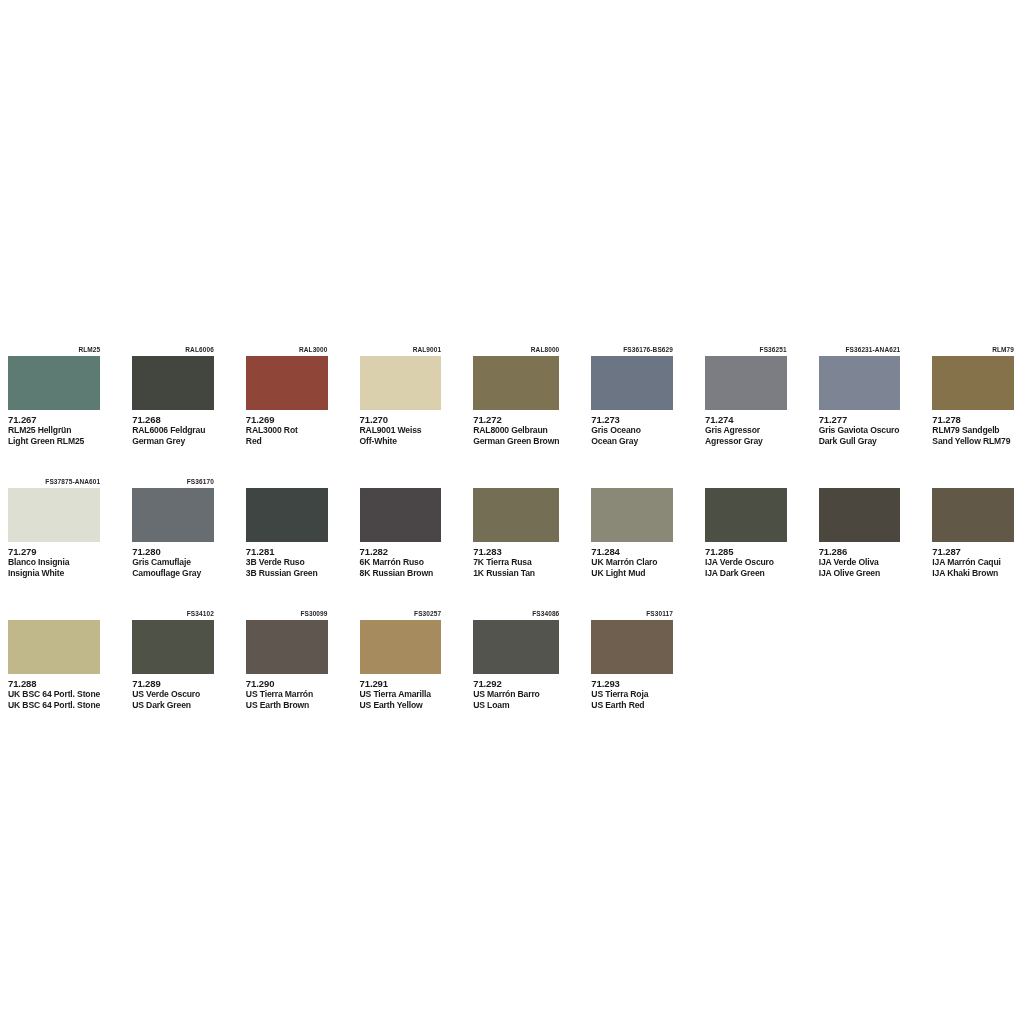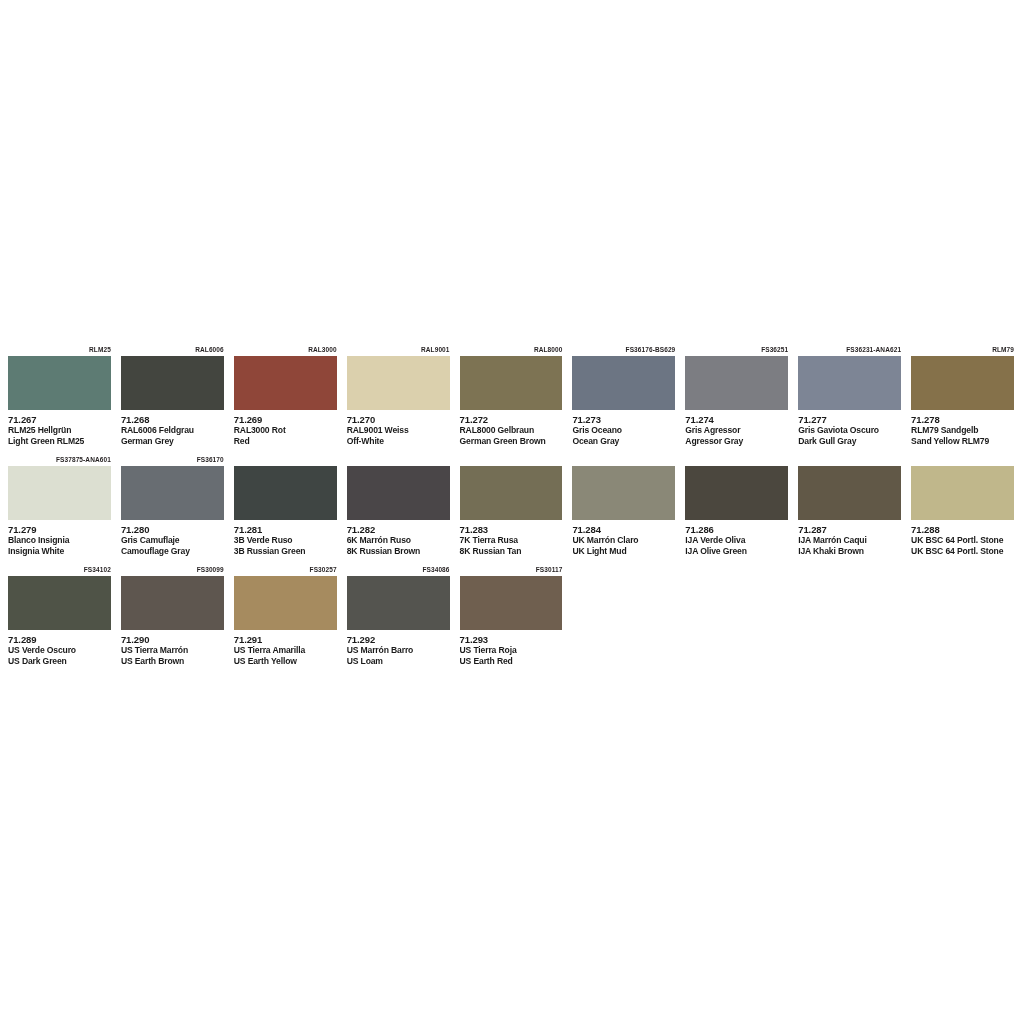--- a/index.html
+++ b/index.html
@@ -25,20 +25,21 @@
   .swatch-grid {
     position: absolute;
     left: 4px;
     top: 344px;
     width: 1016px;
     display: grid;
     grid-template-columns: repeat(9, 1fr);
     grid-auto-rows: 110px;
     column-gap: 0px;
     row-gap: 0px;
+    gap: 22px;
   }
 
   .paint-card {
     position: relative;
     padding: 0 6px 0 4px;
     box-sizing: border-box;
     background: #ffffff;
   }
 
   .ref-code {
@@ -204,34 +205,43 @@
           <div class="paint-name-es">6K Marrón Ruso</div>
           <div class="paint-name-en">8K Russian Brown</div>
         </div>
       </div>
       <div class="paint-card">
         <div class="ref-code"></div>
         <div class="swatch" style="background: rgb(116, 110, 85);"></div>
         <div class="card-text">
           <div class="paint-number">71.283</div>
           <div class="paint-name-es">7K Tierra Rusa</div>
-          <div class="paint-name-en">8K Russian Tan</div>
+          <div class="paint-name-en">1K Russian Tan</div>
         </div>
       </div>
       <div class="paint-card">
         <div class="ref-code"></div>
         <div class="swatch" style="background: rgb(138, 136, 119);"></div>
         <div class="card-text">
           <div class="paint-number">71.284</div>
           <div class="paint-name-es">UK Marrón Claro</div>
           <div class="paint-name-en">UK Light Mud</div>
         </div>
       </div>
       <div class="paint-card">
         <div class="ref-code"></div>
+        <div class="swatch" style="background: rgb(76, 80, 68);"></div>
+        <div class="card-text">
+          <div class="paint-number">71.285</div>
+          <div class="paint-name-es">IJA Verde Oscuro</div>
+          <div class="paint-name-en">IJA Dark Green</div>
+        </div>
+      </div>
+      <div class="paint-card">
+        <div class="ref-code"></div>
         <div class="swatch" style="background: rgb(75, 71, 62);"></div>
         <div class="card-text">
           <div class="paint-number">71.286</div>
           <div class="paint-name-es">IJA Verde Oliva</div>
           <div class="paint-name-en">IJA Olive Green</div>
         </div>
       </div>
       <div class="paint-card">
         <div class="ref-code"></div>
         <div class="swatch" style="background: rgb(97, 88, 71);"></div>

